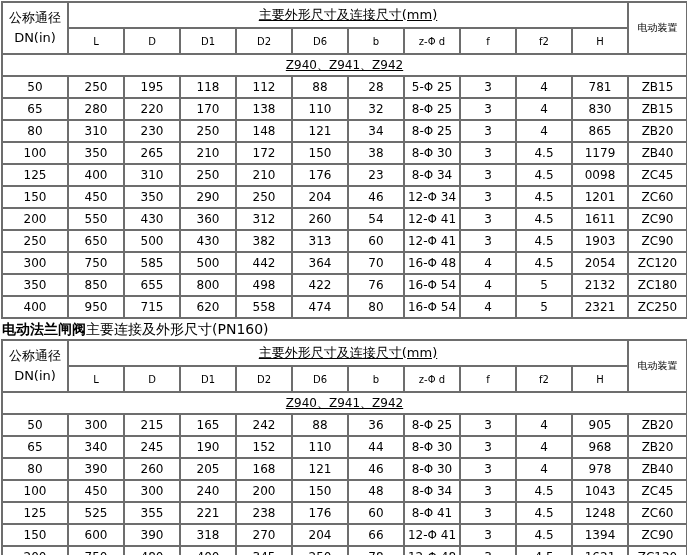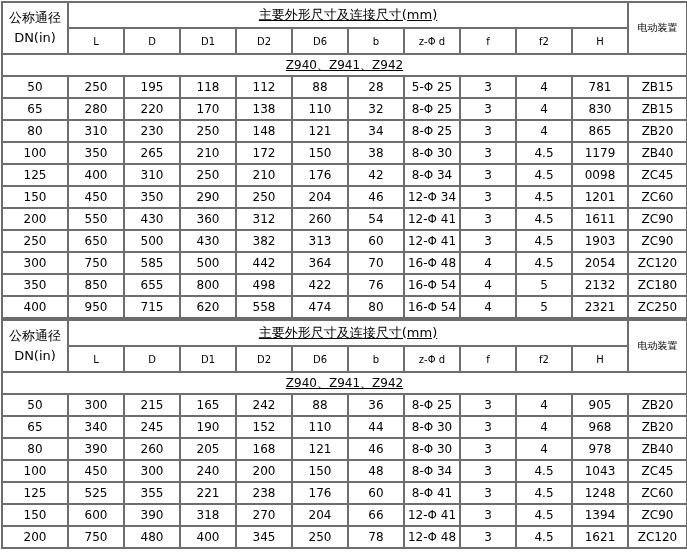--- a/index.html
+++ b/index.html
@@ -160,21 +160,21 @@
           <td>1179</td>
           <td>ZB40</td>
         </tr>
         <tr>
           <td>125</td>
           <td>400</td>
           <td>310</td>
           <td>250</td>
           <td>210</td>
           <td>176</td>
-          <td>42</td>
+          <td>23</td>
           <td>8-Φ 34</td>
           <td>3</td>
           <td>4.5</td>
           <td>0098</td>
           <td>ZC45</td>
         </tr>
         <tr>
           <td>150</td>
           <td>450</td>
           <td>350</td>
@@ -254,20 +254,23 @@
           <td>80</td>
           <td>16-Φ 54</td>
           <td>4</td>
           <td>5</td>
           <td>2321</td>
           <td>ZC250</td>
         </tr>
       </tbody>
     </table>
 
+  <div class="section-title">
+    <span class="bold">电动法兰闸阀</span><span>主要连接及外形尺寸(PN160)</span>
+  </div>
 
   <table class="dim">
       <colgroup>
         <col style="width: 66px;">
         <col style="width: 56px;">
         <col style="width: 56px;">
         <col style="width: 56px;">
         <col style="width: 56px;">
         <col style="width: 56px;">
         <col style="width: 56px;">

